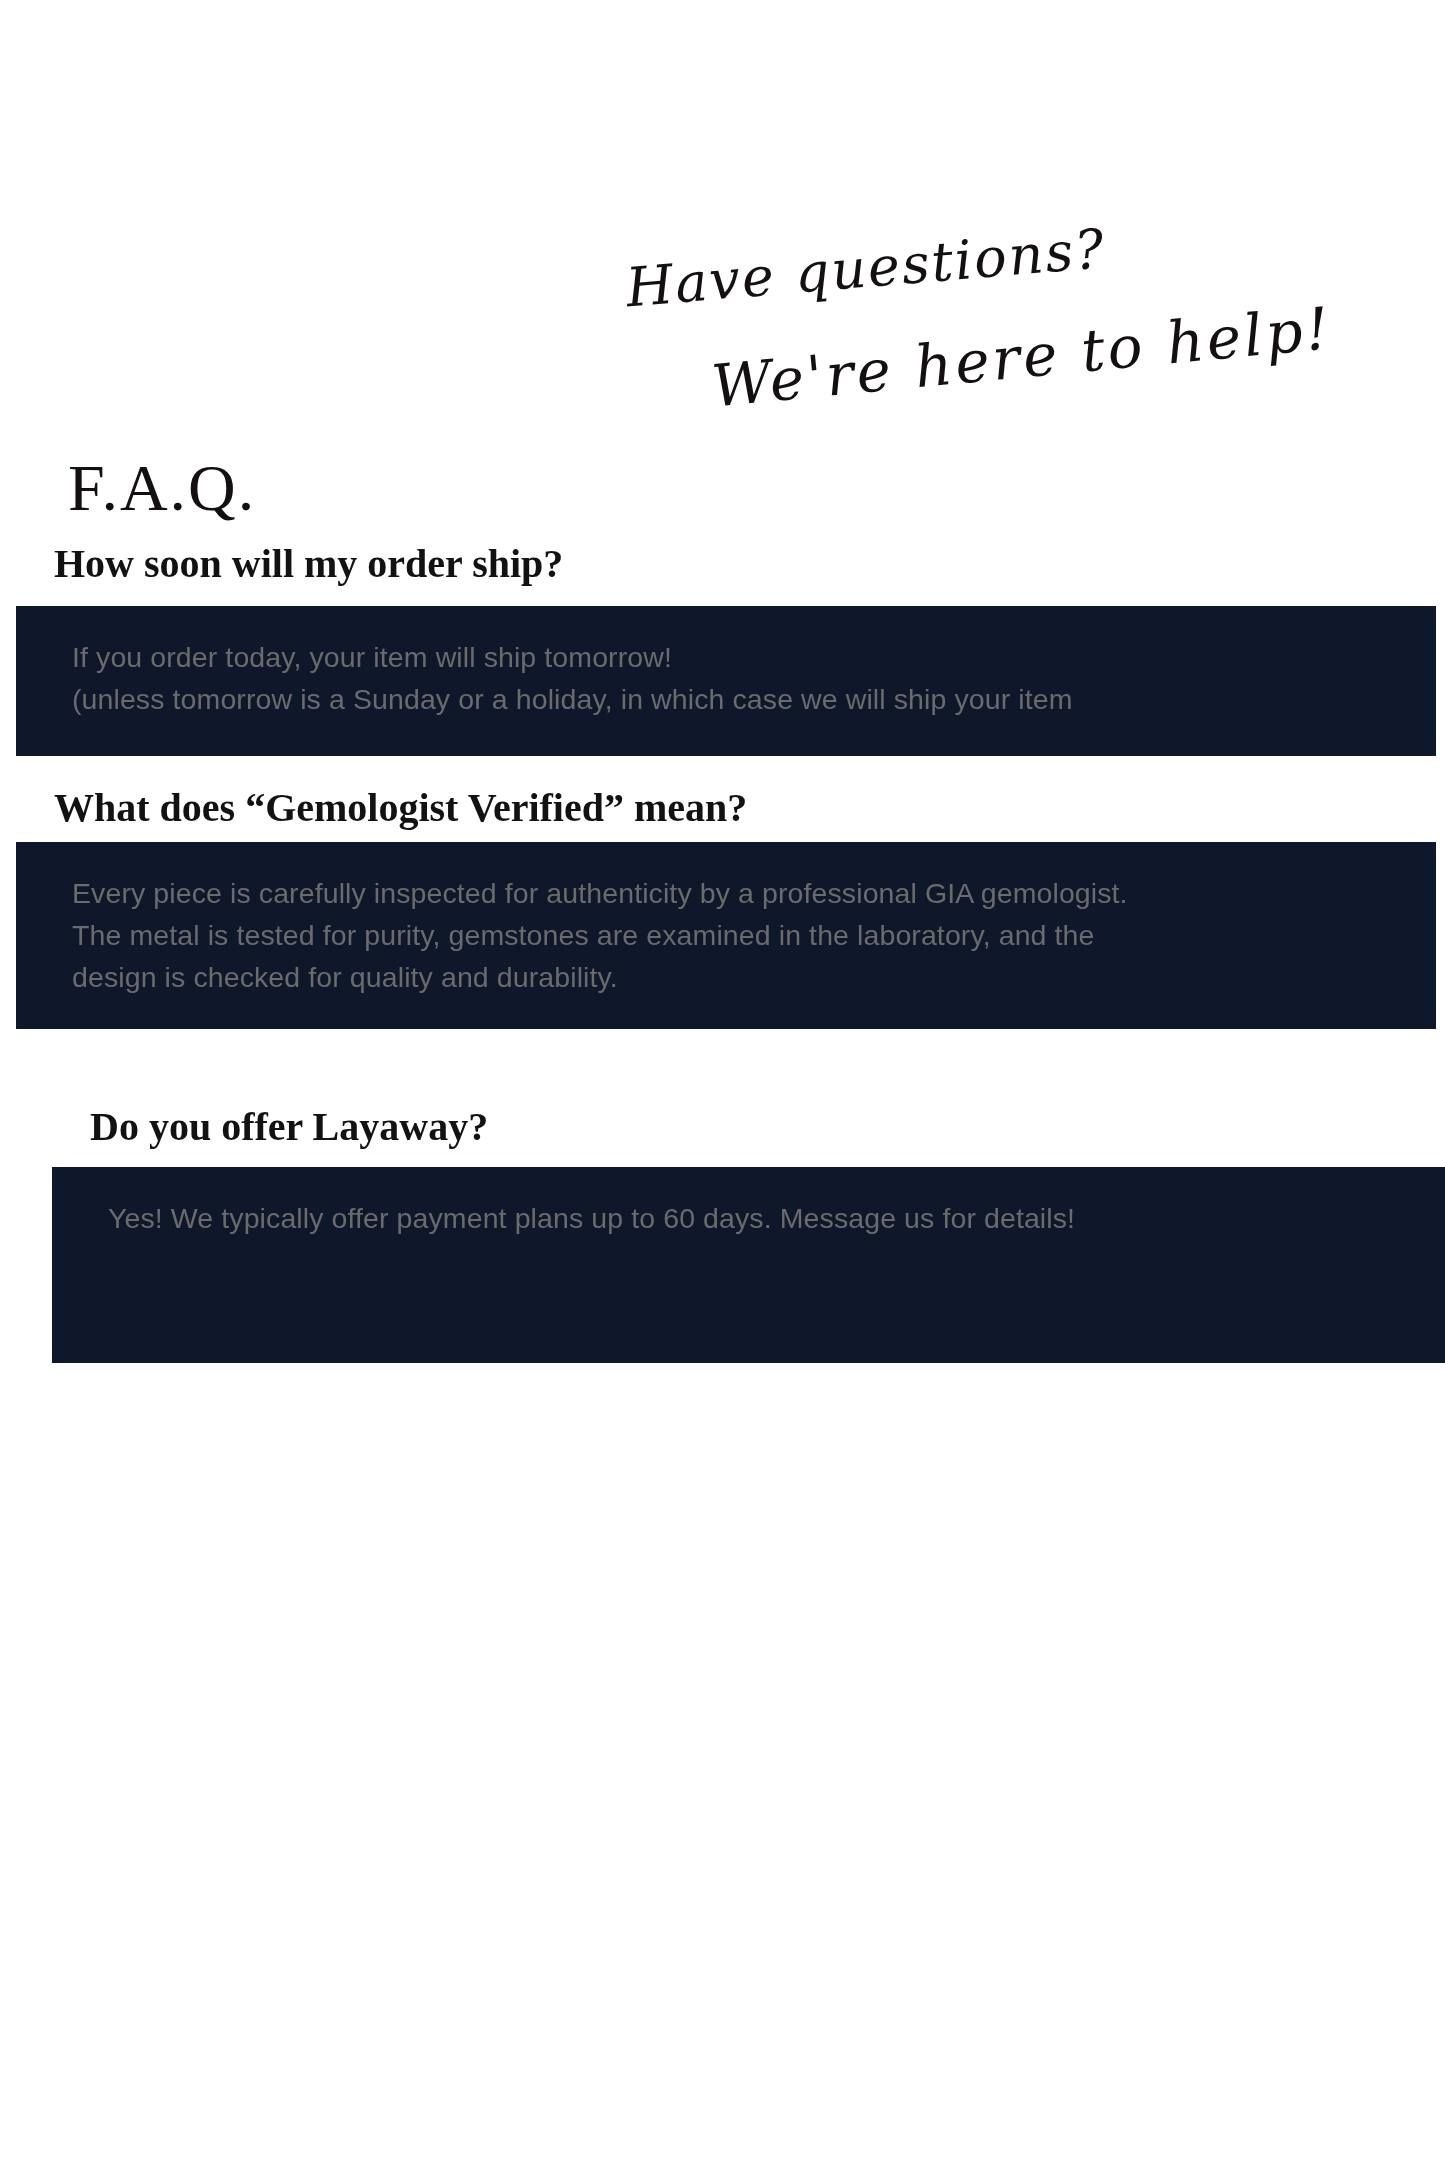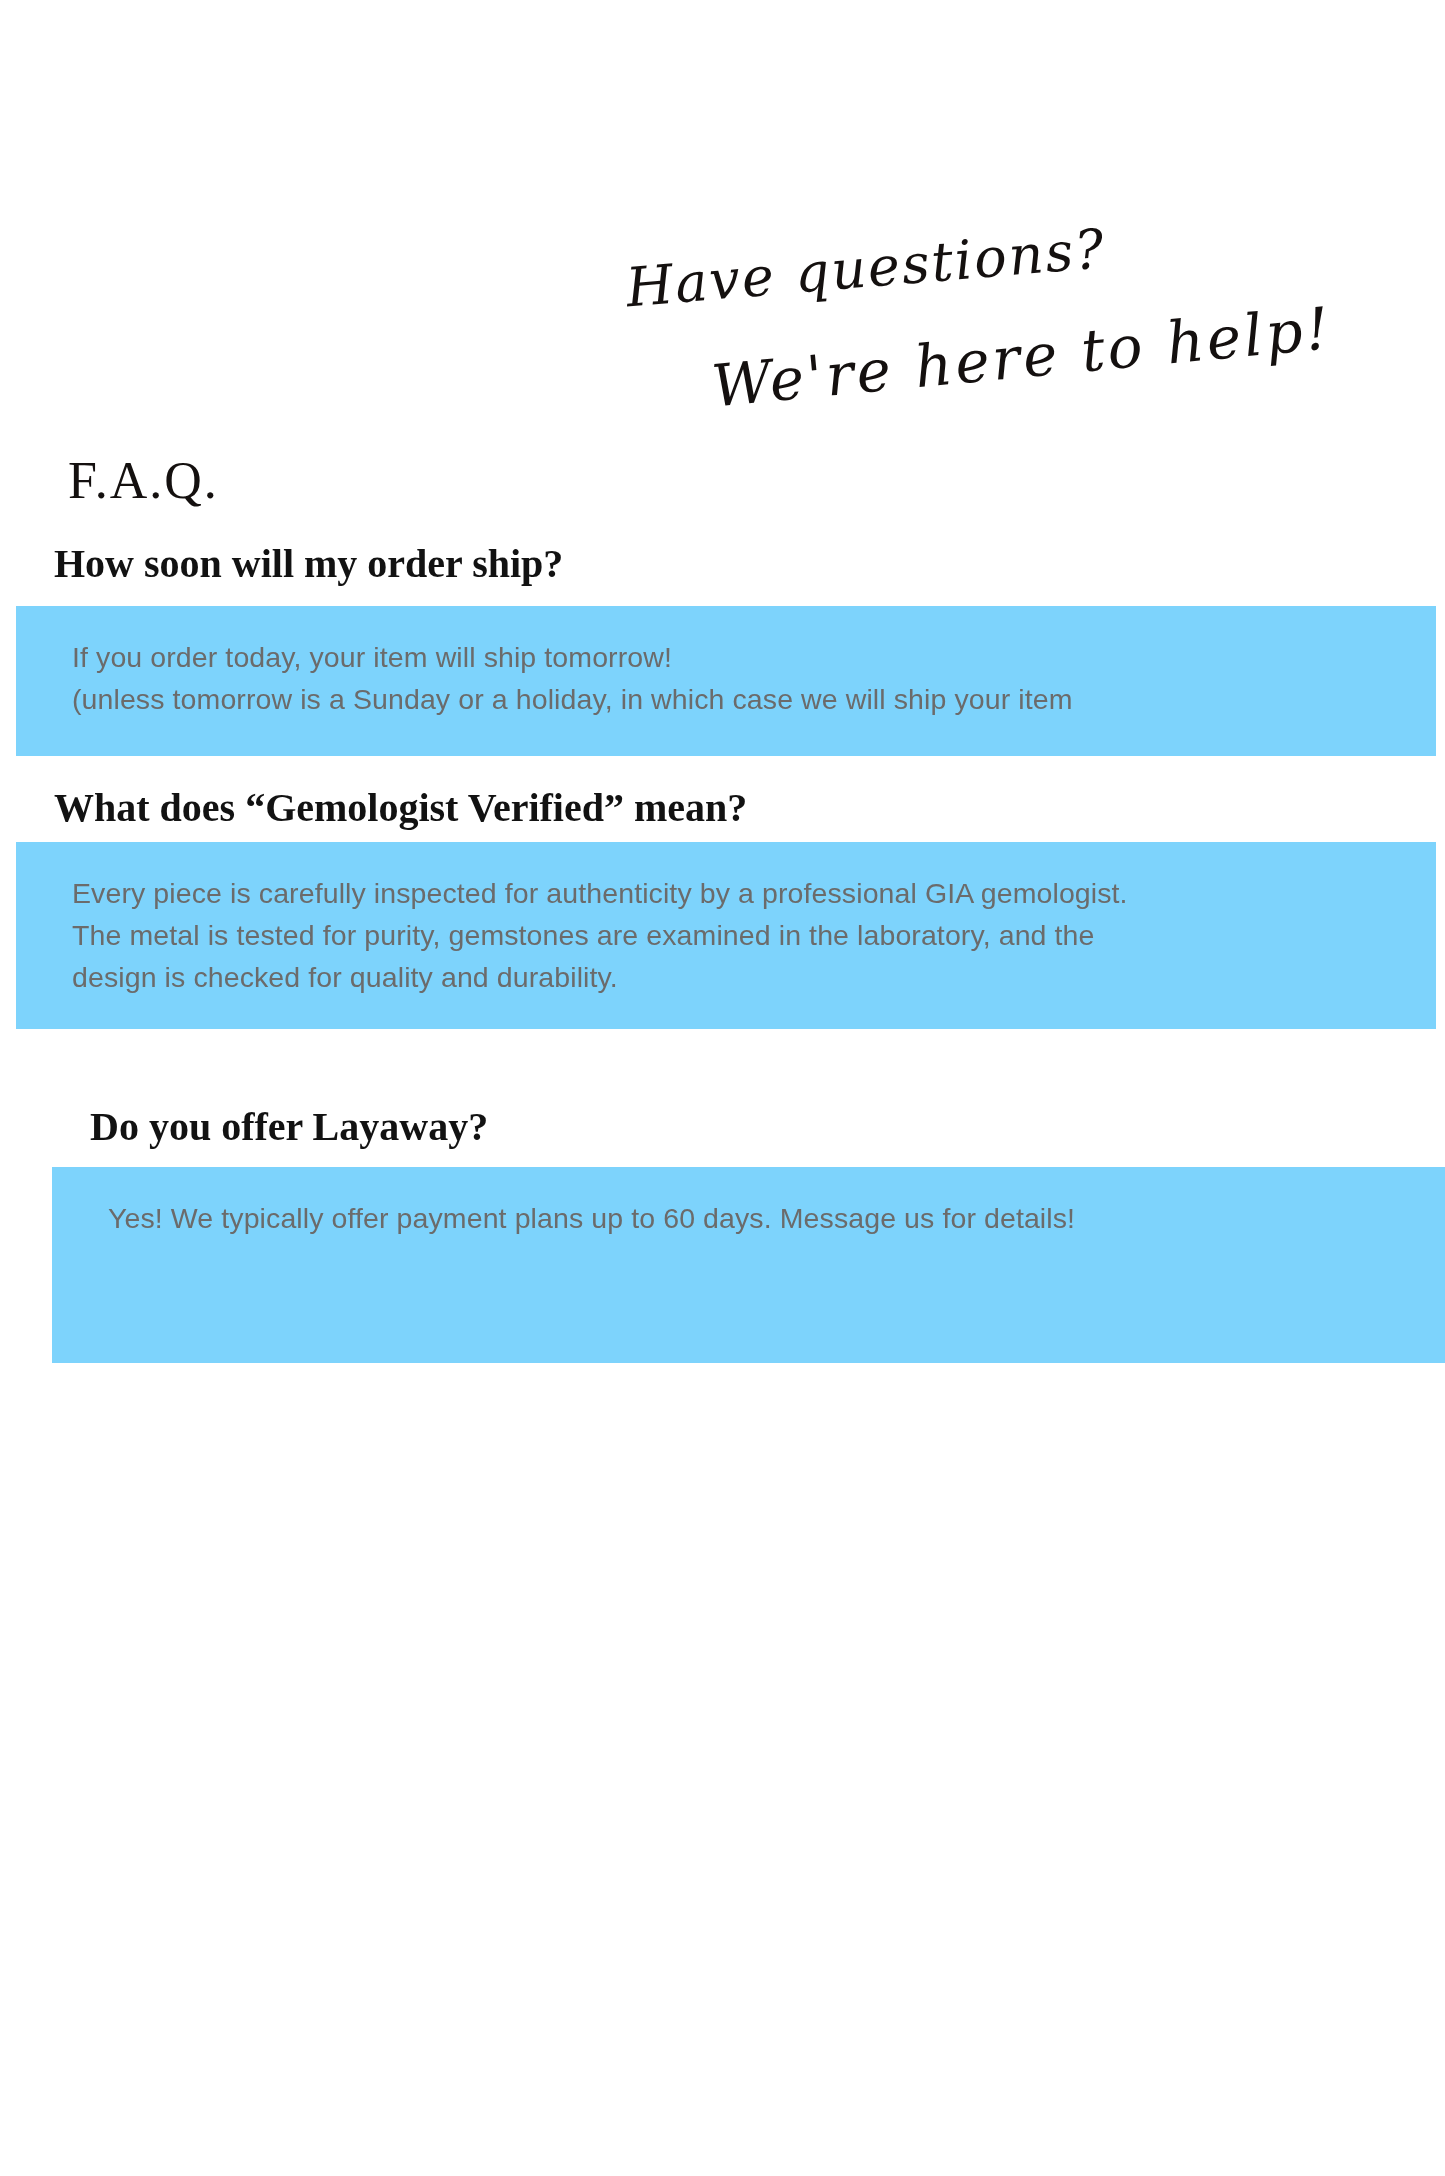--- a/index.html
+++ b/index.html
@@ -29,21 +29,21 @@
     left: 0;
     top: 185px;
     width: 1445px;
     height: 290px;
   }
   .faq-title {
     position: absolute;
     left: 68px;
     top: 270px;
     font-family: "Liberation Serif", serif;
-    font-size: 52px;
+    font-size: 66px;
     letter-spacing: 2px;
     color: #14100f;
     line-height: 1;
     white-space: nowrap;
   }
   .script-block {
     position: absolute;
     left: 600px;
     top: 45px;
     width: 780px;
@@ -92,21 +92,21 @@
     font-family: "Liberation Serif", serif;
     font-size: 40px;
     color: #121212;
     line-height: 1.2;
     padding-left: 38px;
     padding-right: 40px;
     margin: 0;
     white-space: nowrap;
   }
   .faq-answer {
-    background: #7dd3fc;
+    background: #0f172a;
     margin-top: 18px;
     padding: 30px 34px 30px 56px;
     box-sizing: border-box;
     width: 1420px;
   }
   .faq-answer p {
     margin: 0;
     font-family: "Liberation Sans", sans-serif;
     font-size: 28.5px;
     line-height: 1.48;

